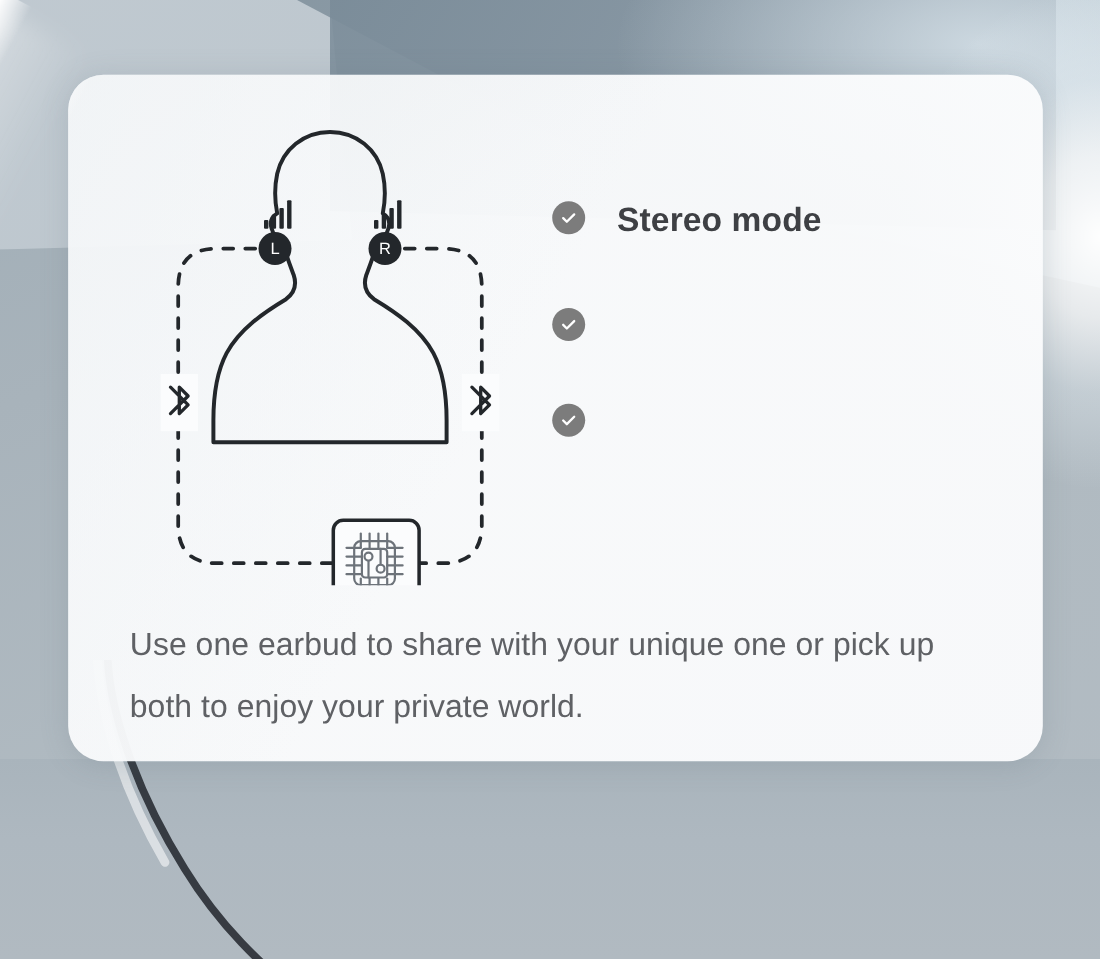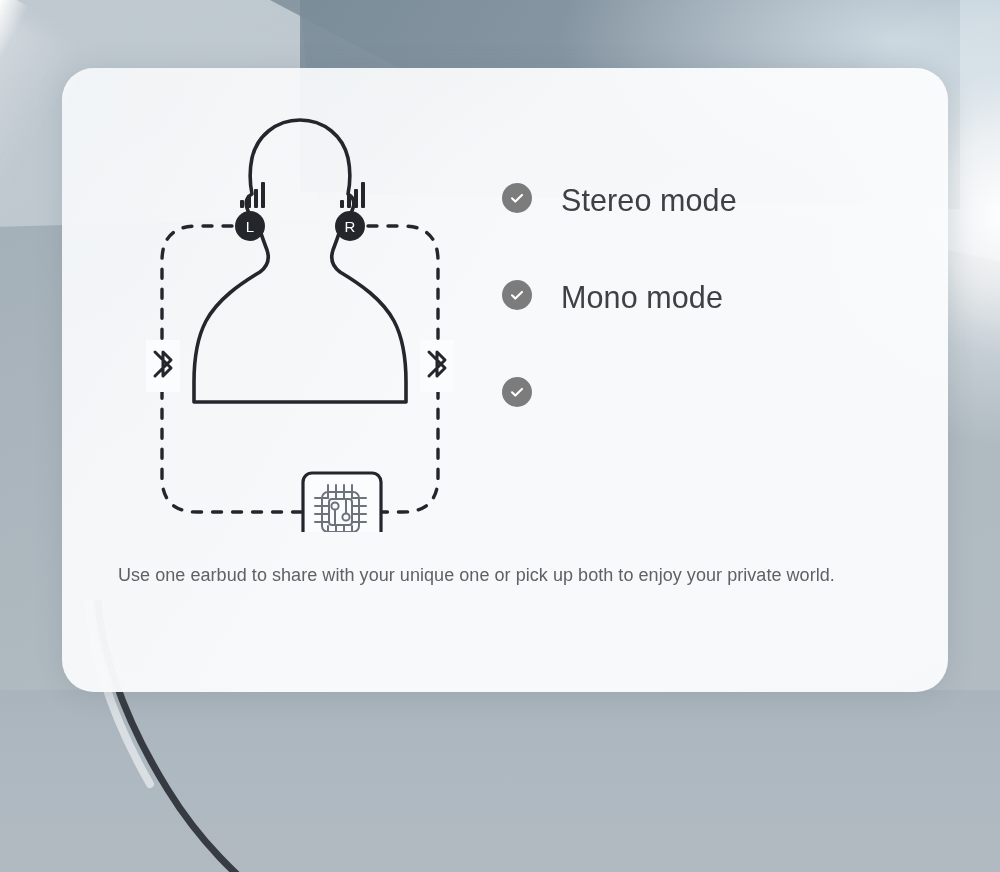--- a/index.html
+++ b/index.html
@@ -134,29 +134,29 @@
     display:flex; align-items:center; justify-content:center;
     margin-top:5px;
   }
   .check-badge svg { display:block; }
   .feature-label {
     margin-left:29px;
     font-size:30.5px;
     line-height:1.48;
     color:#3e4044;
     letter-spacing:.1px;
-    font-weight:400;
+    font-weight:700;
   }
 
   
   #caption {
     position:absolute;
     left:56px; top:490px;
     width:780px;
-    font-size:18px;
+    font-size:29px;
     line-height:1.95;
     color:#5f6165;
     letter-spacing:.05px;
   }
 </style>
 </head>
 <body>
 
 <div id="stage">
 
@@ -285,21 +285,20 @@
         </span>
         <span class="feature-label">Stereo mode</span>
       </div>
 
       <div class="feature-row">
         <span class="check-badge">
           <svg width="18" height="18" viewBox="0 0 18 18" aria-hidden="true">
             <path d="M4 9.3 L7.3 12.6 L14 5.9" fill="none" stroke="#ffffff" stroke-width="2.1" stroke-linecap="round" stroke-linejoin="round"></path>
           </svg>
         </span>
-        <span class="feature-label">Mono mode</span>
       </div>
 
       <div class="feature-row">
         <span class="check-badge">
           <svg width="18" height="18" viewBox="0 0 18 18" aria-hidden="true">
             <path d="M4 9.3 L7.3 12.6 L14 5.9" fill="none" stroke="#ffffff" stroke-width="2.1" stroke-linecap="round" stroke-linejoin="round"></path>
           </svg>
         </span>
       </div>
 

